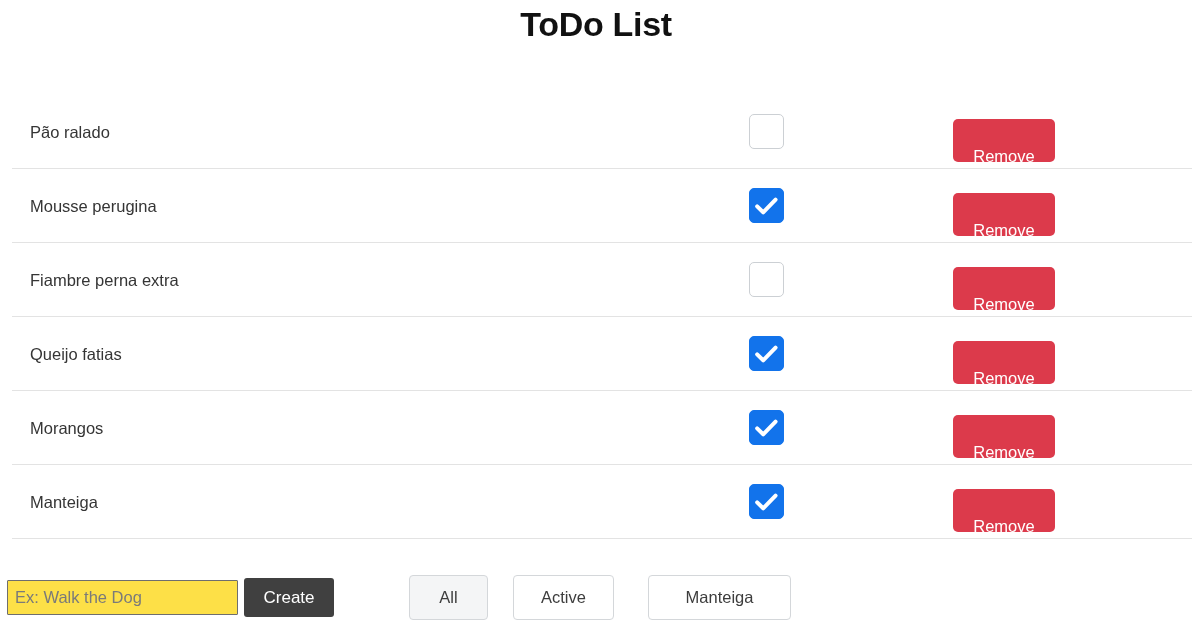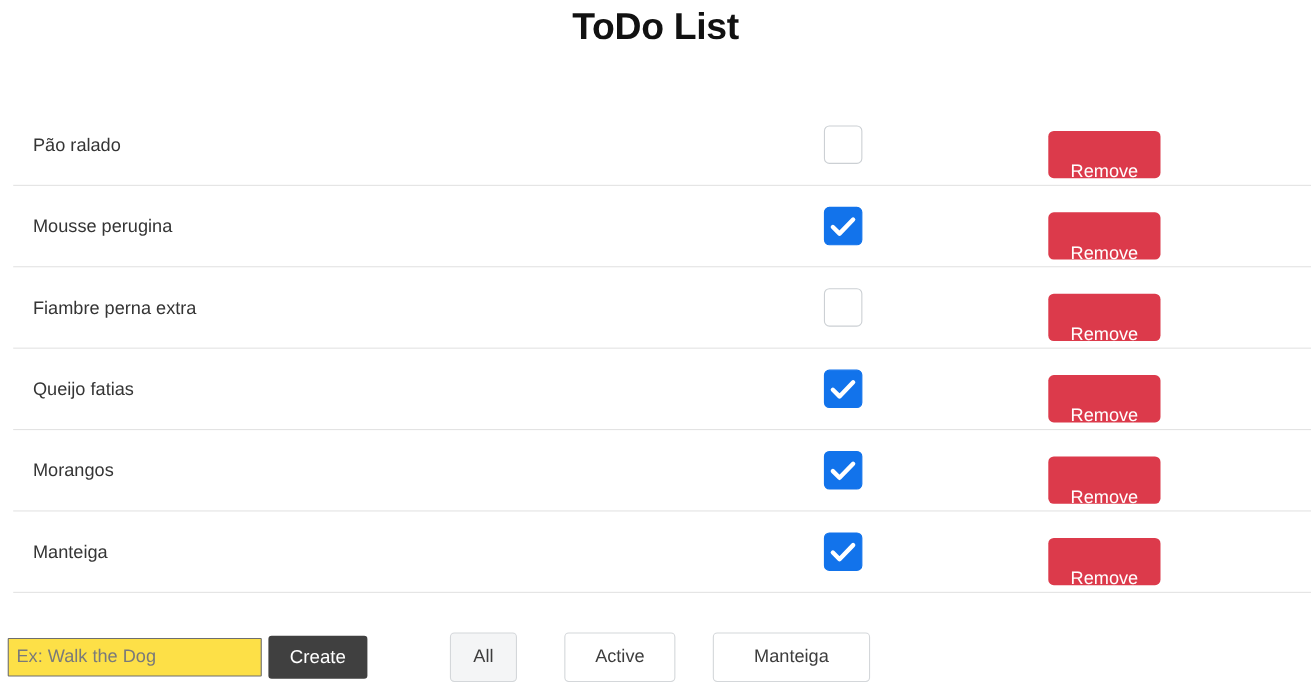--- a/index.html
+++ b/index.html
@@ -172,21 +172,21 @@
     color: #3d3d3d;
     font-size: 16.5px;
     font-family: "Liberation Sans", sans-serif;
     cursor: pointer;
     padding: 0 18px;
     text-align: center;
   }
 
   .filter-btn.active { background: #f4f5f6; }
 
-  #filter-all       { left: 409px;  width: 61px; }
+  #filter-all       { left: 409px;  width: 79px; }
   #filter-active    { left: 513px;  width: 101px; }
   #filter-completed { left: 648px;  width: 143px; }
 </style>
 </head>
 <body>
 
 <div id="app">
 
   <h1 class="page-title">ToDo List</h1>
 

